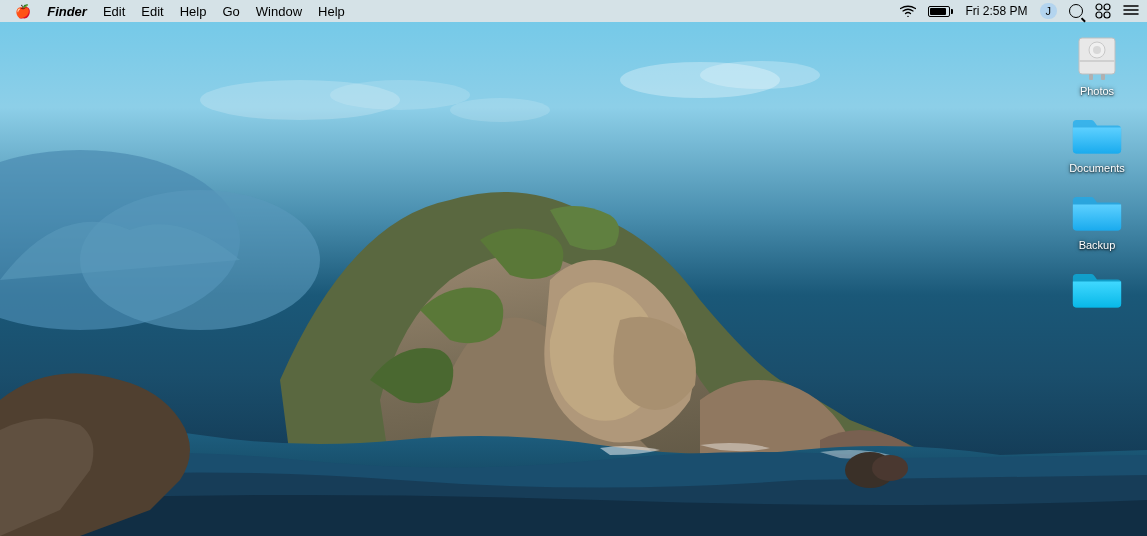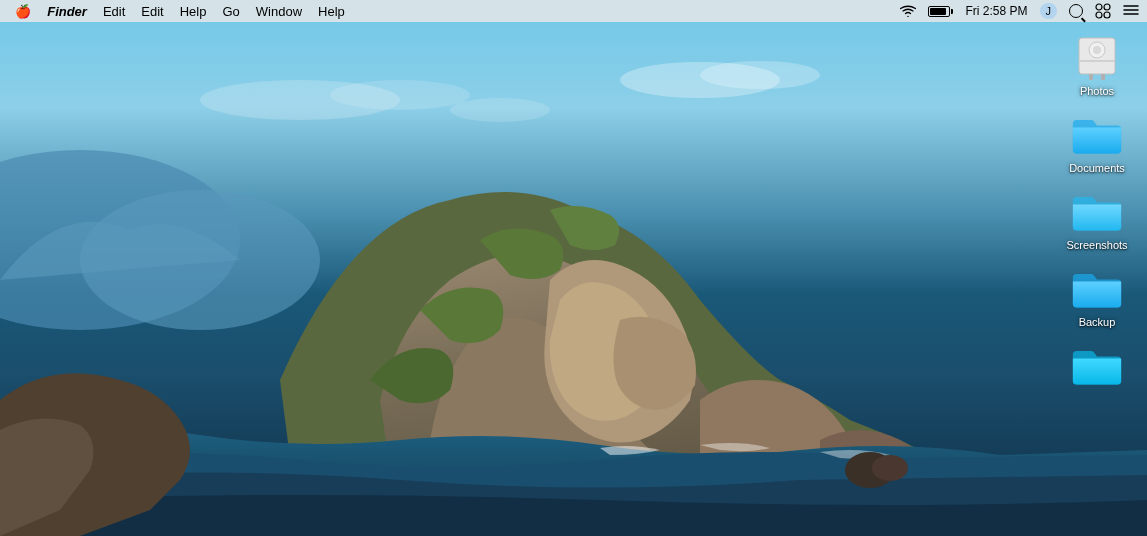--- a/index.html
+++ b/index.html
@@ -392,35 +392,20 @@
 
         <path d="M2 12 Q2 8 6 8 L22 8 Q24 8 25 10 L28 14 L50 14 Q54 14 54 18 L54 40 Q54 44 50 44 L6 44 Q2 44 2 40 Z" fill="#1aabee" opacity="0.7"></path>
 
         <path d="M2 16 L54 16 L54 40 Q54 44 50 44 L6 44 Q2 44 2 40 Z" fill="url(#folderGrad1)"></path>
       </svg>
     </div>
     <span class="icon-label">Documents</span>
   </div>
 
 
-  <div class="desktop-icon">
-    <div class="icon-img">
-      <svg class="folder-icon" viewBox="0 0 56 44" xmlns="http://www.w3.org/2000/svg">
-        <defs>
-          <linearGradient id="folderGrad3" x1="0" y1="0" x2="0" y2="1">
-            <stop offset="0%" stop-color="#70d8ff"></stop>
-            <stop offset="100%" stop-color="#22b8f0"></stop>
-          </linearGradient>
-        </defs>
-        <path d="M2 12 Q2 8 6 8 L22 8 Q24 8 25 10 L28 14 L50 14 Q54 14 54 18 L54 40 Q54 44 50 44 L6 44 Q2 44 2 40 Z" fill="#22b8f0" opacity="0.7"></path>
-        <path d="M2 16 L54 16 L54 40 Q54 44 50 44 L6 44 Q2 44 2 40 Z" fill="url(#folderGrad3)"></path>
-      </svg>
-    </div>
-    <span class="icon-label">Screenshots</span>
-  </div>
 
 
   <div class="desktop-icon">
     <div class="icon-img">
       <svg class="folder-icon" viewBox="0 0 56 44" xmlns="http://www.w3.org/2000/svg">
         <defs>
           <linearGradient id="folderGrad5" x1="0" y1="0" x2="0" y2="1">
             <stop offset="0%" stop-color="#5dd0ff"></stop>
             <stop offset="100%" stop-color="#1aabee"></stop>
           </linearGradient>

